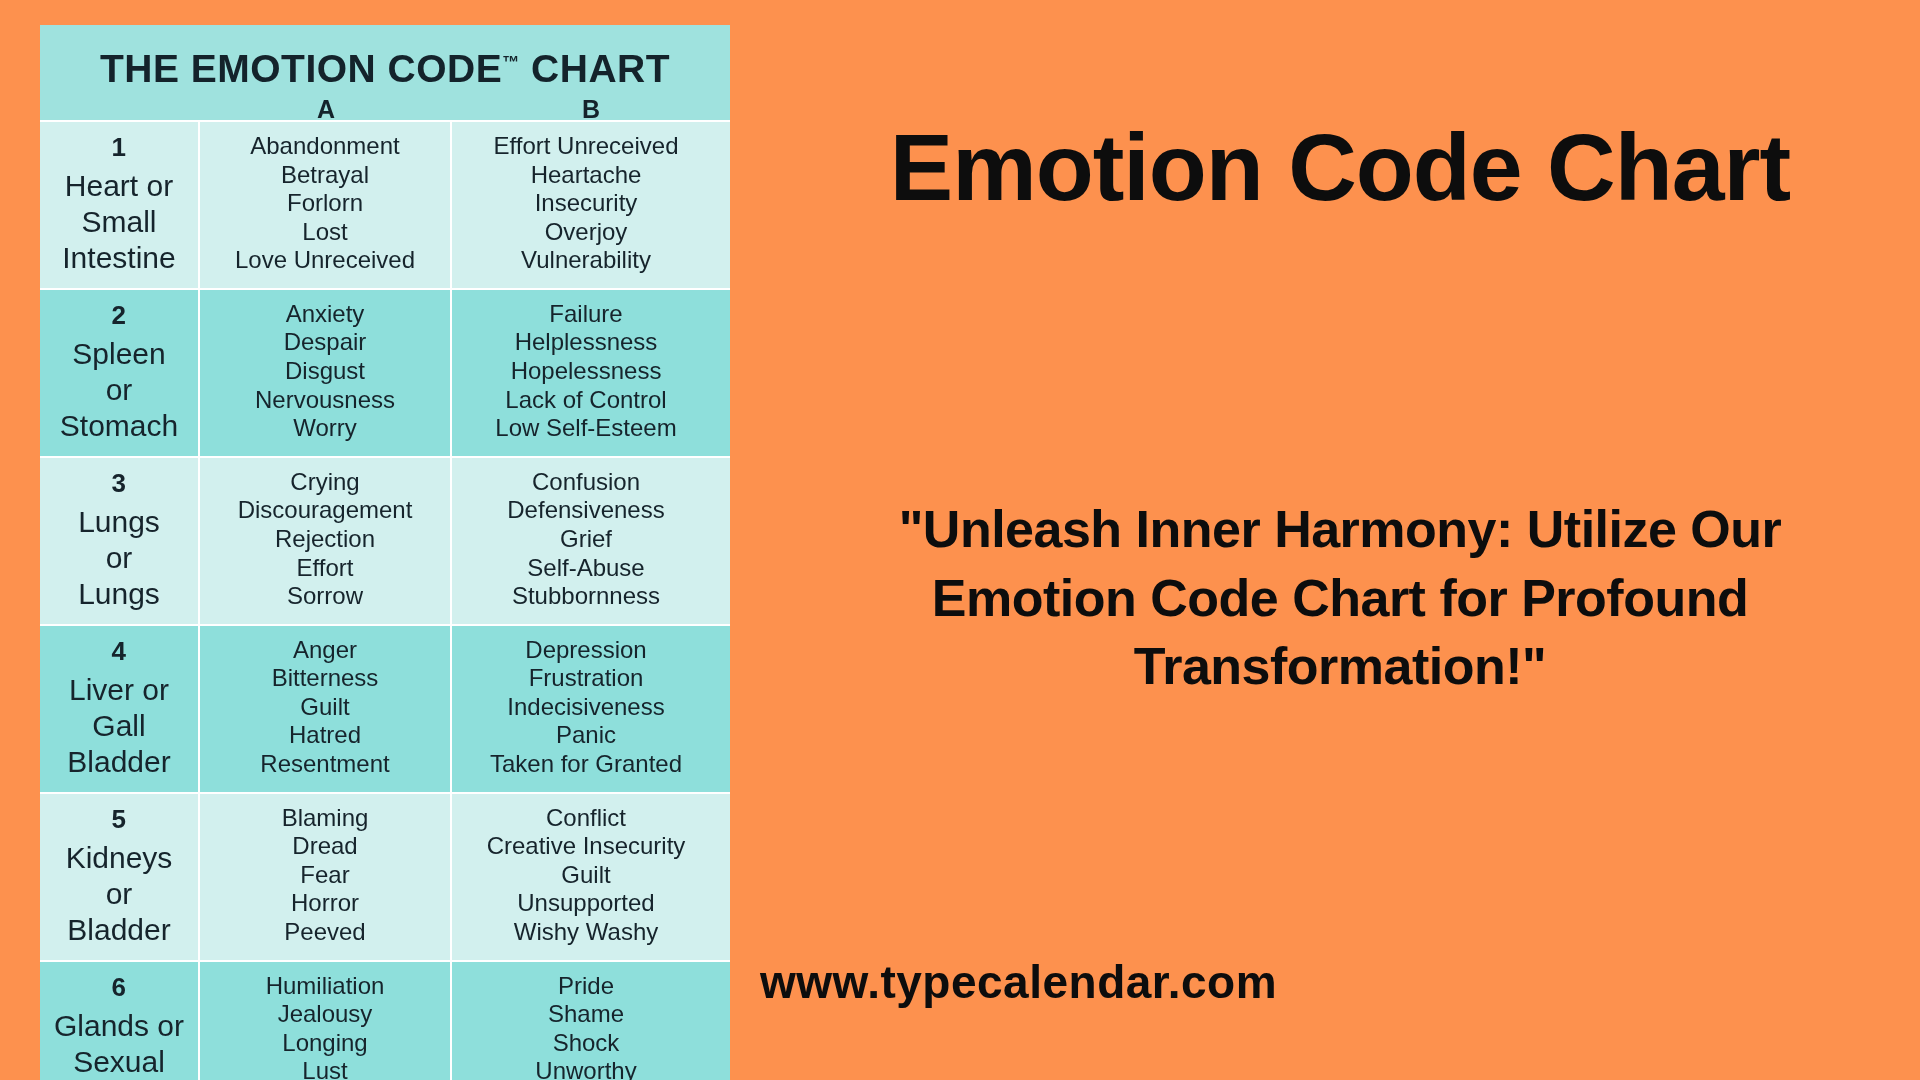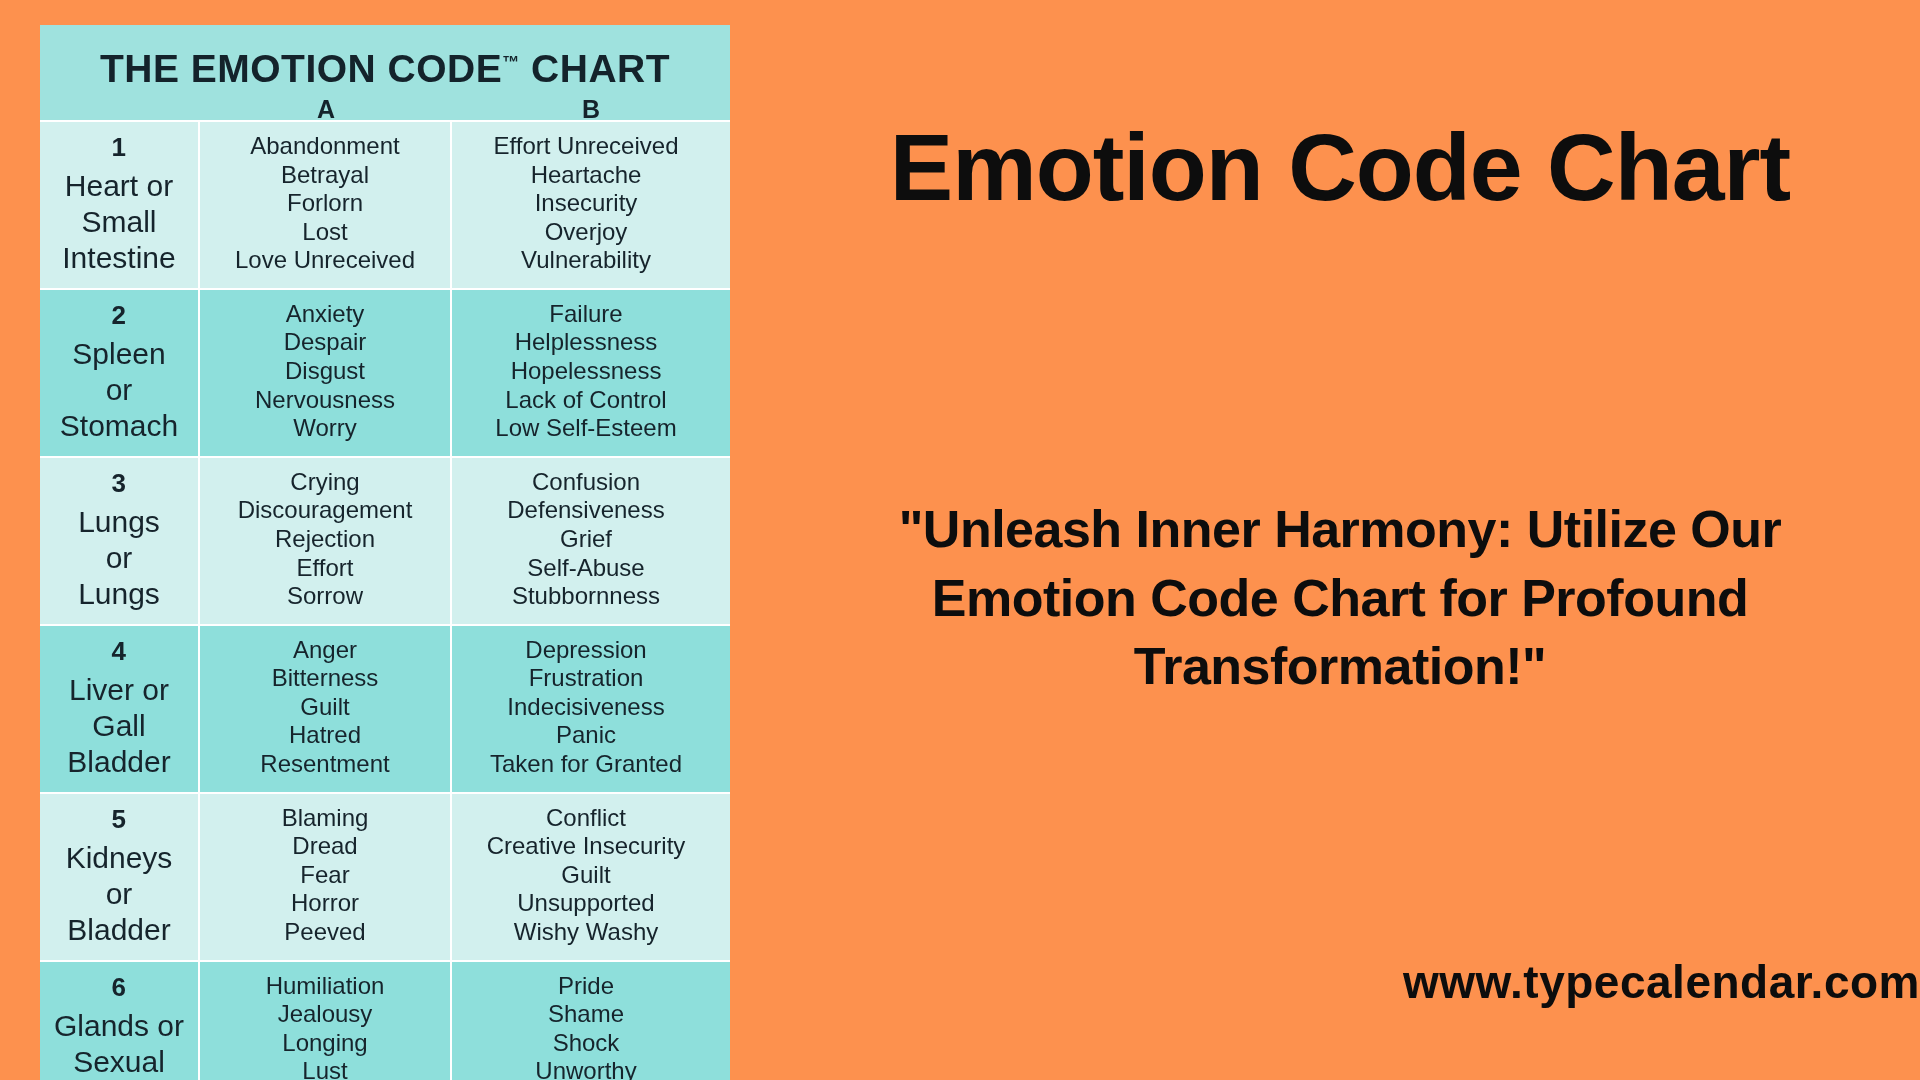--- a/index.html
+++ b/index.html
@@ -118,21 +118,21 @@
     text-align:center;
     font-size:52px;
     font-weight:bold;
     color:#0d0d0d;
     line-height:1.32;
     letter-spacing:-.5px;
   }
   #promo-url{
     position:absolute;
     top:955px; left:0; width:1160px;
-    text-align:right;
+    text-align:left;
     font-size:46px;
     font-weight:bold;
     color:#0d0d0d;
     letter-spacing:.5px;
   }
 </style>
 </head>
 <body>
 
 <div id="chart-card">

